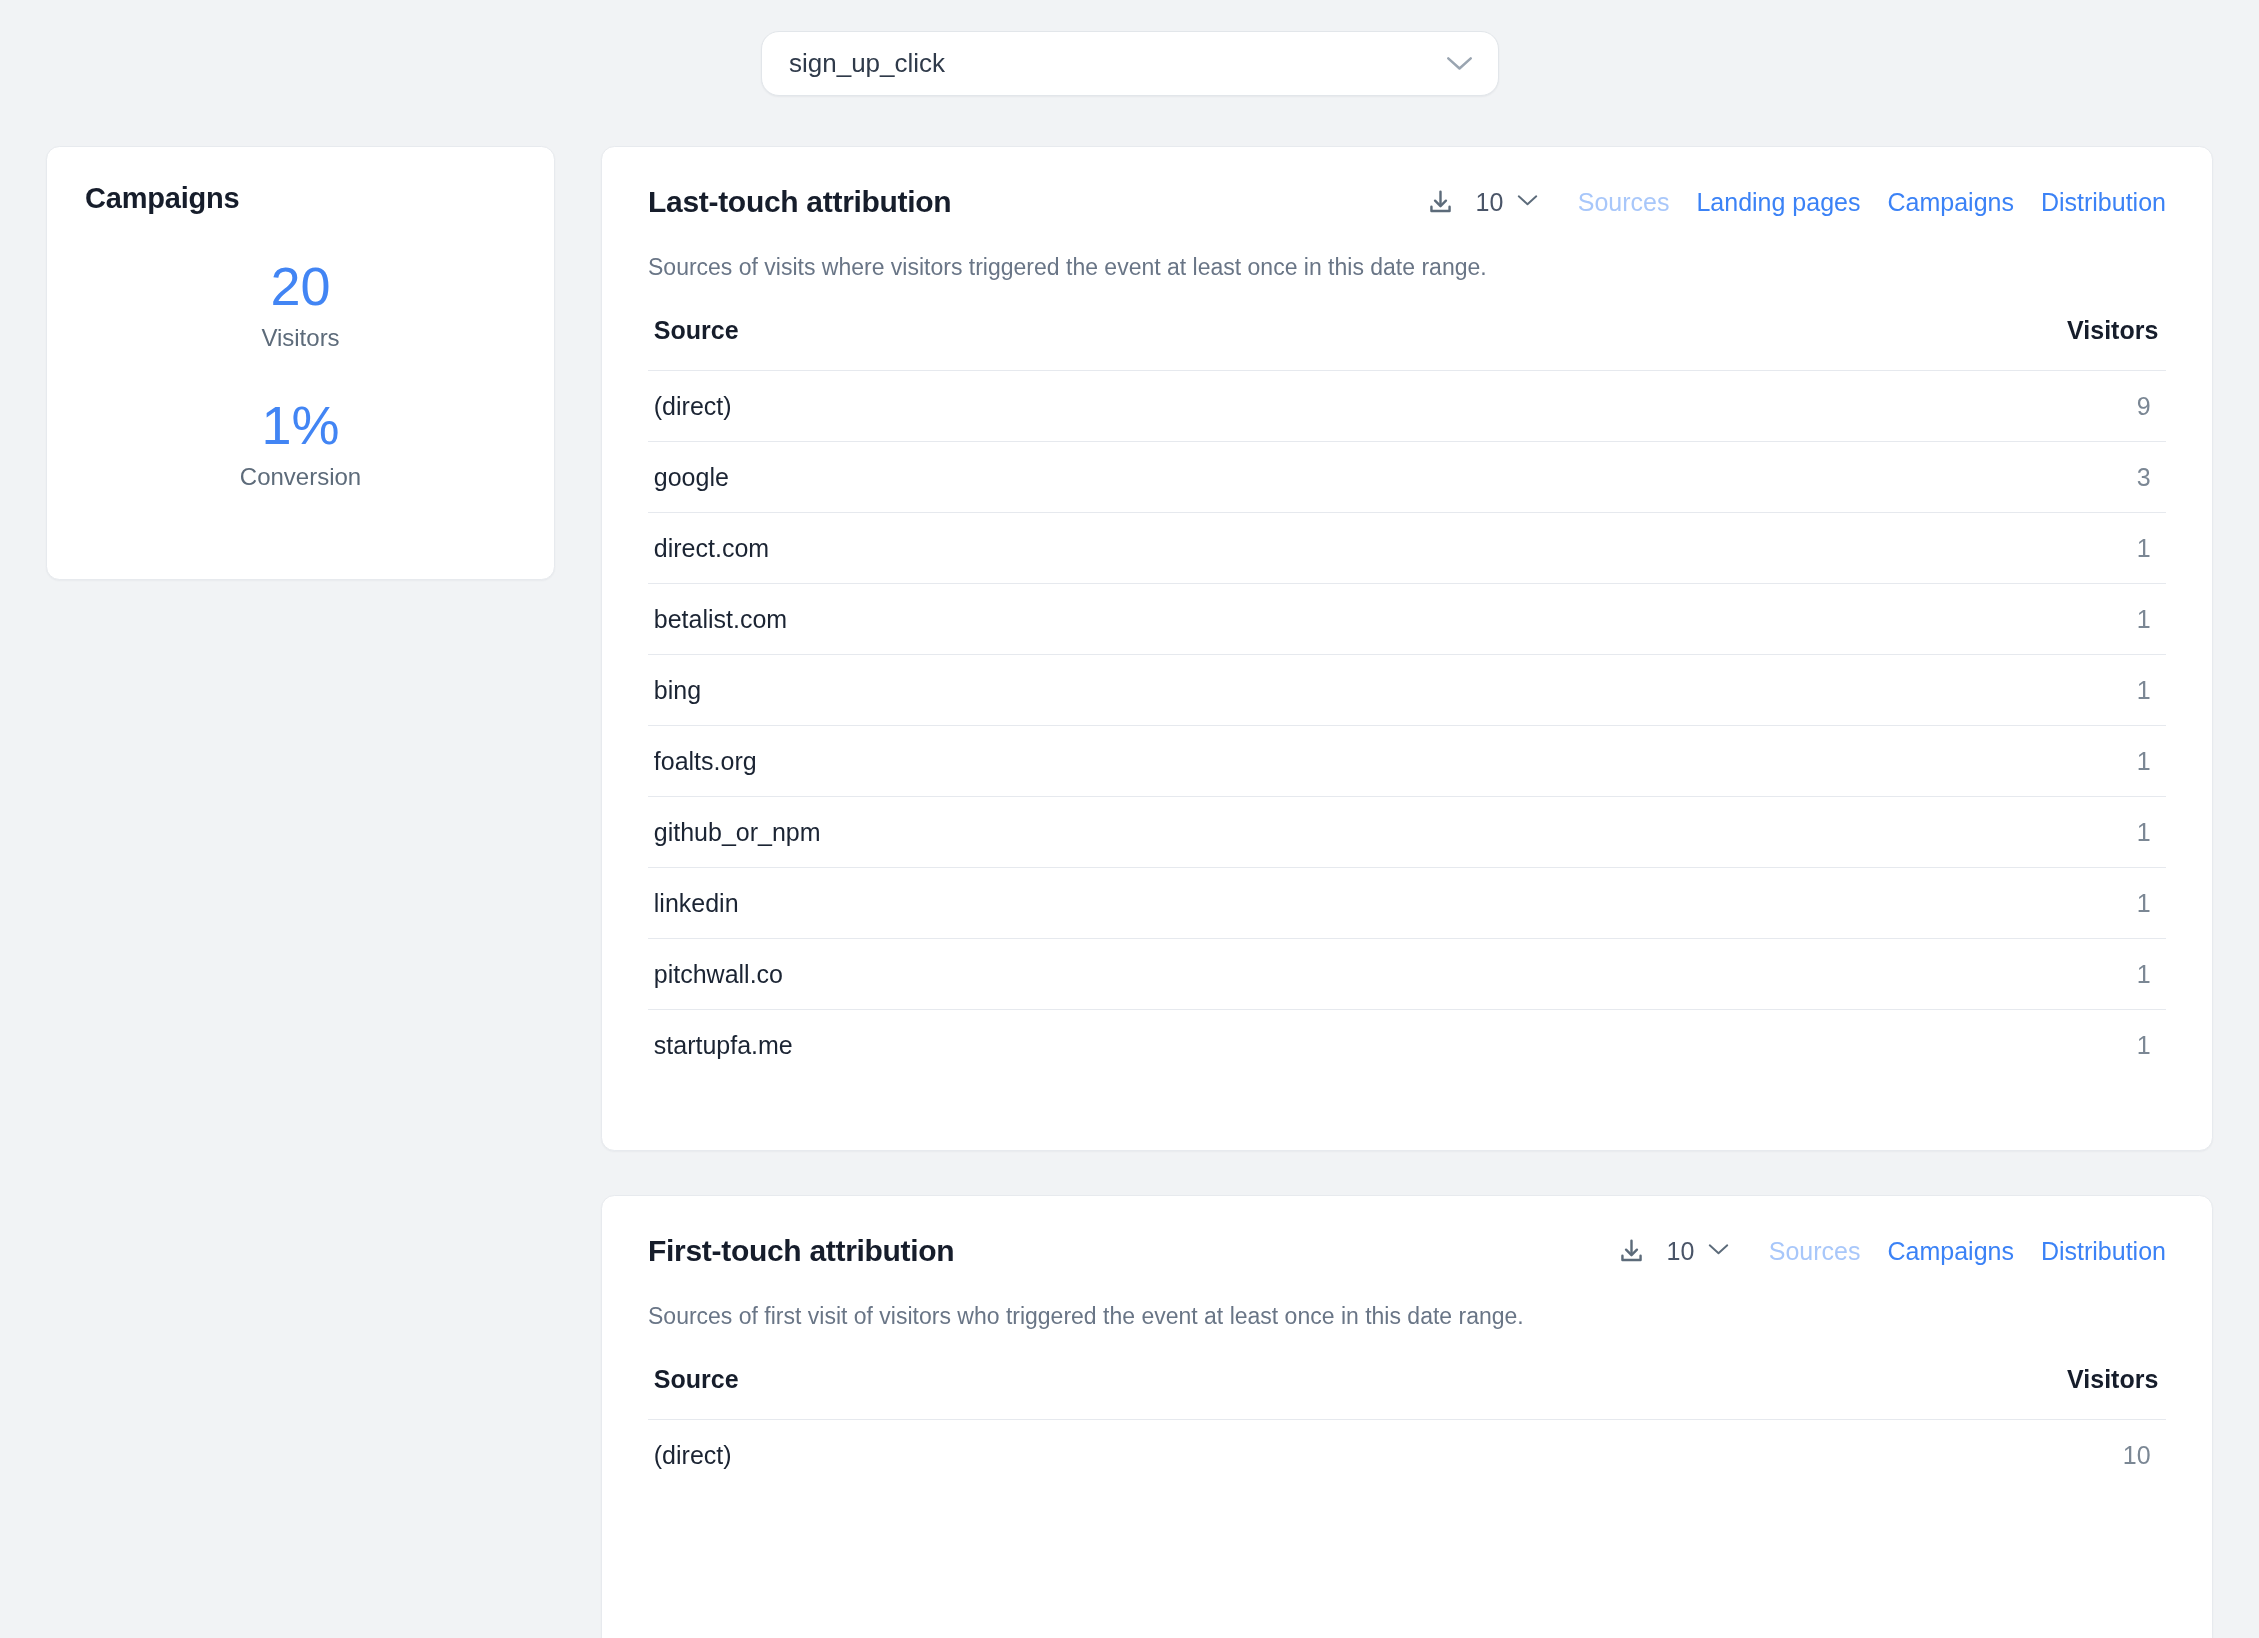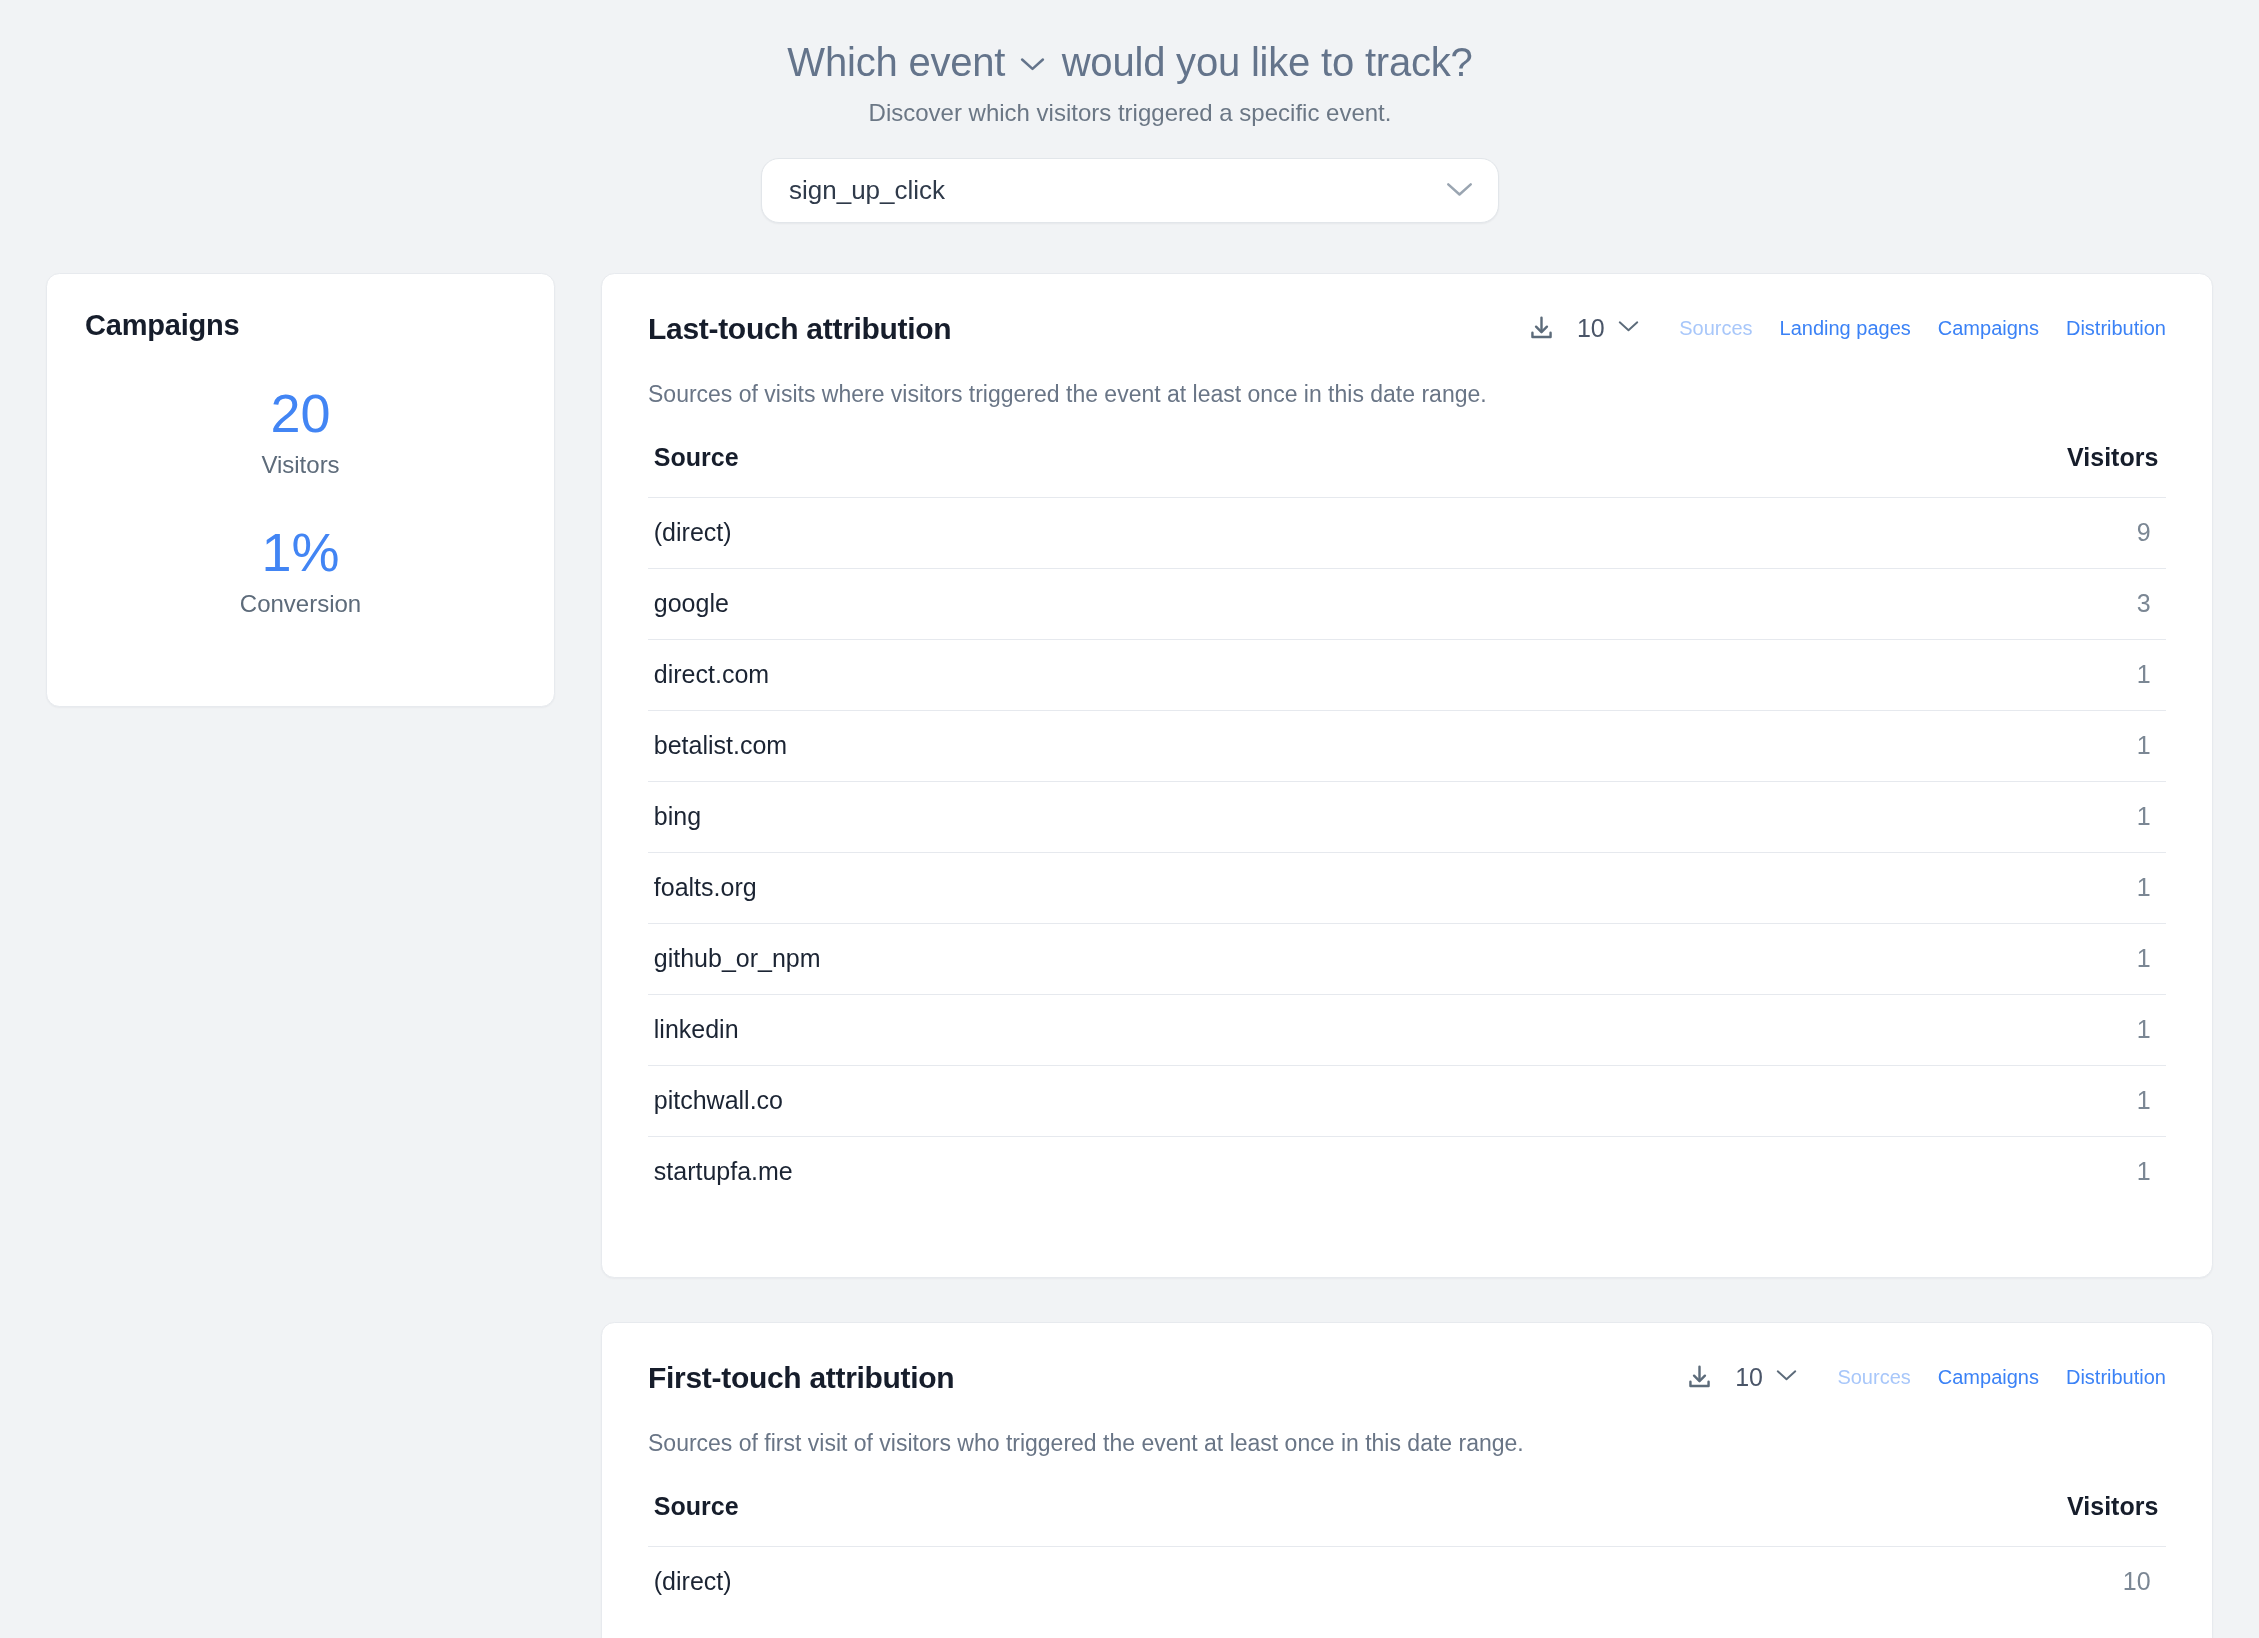--- a/index.html
+++ b/index.html
@@ -156,21 +156,21 @@
     gap: 13.4px;
     margin-right: 40px;
     cursor: pointer;
   }
   .count-value {
     font-size: 25px;
     color: #4a5568;
   }
   .tabs { display: flex; align-items: center; gap: 27px; }
   .tab {
-    font-size: 20px;
+    font-size: 25px;
     color: #3b82f6;
     cursor: pointer;
     white-space: nowrap;
   }
   .tab.active { color: #a8c7fa; }
 
   .attr-sub {
     margin-top: 35px;
     font-size: 23px;
     color: #697586;
@@ -206,32 +206,20 @@
   .trow .val {
     font-size: 25px;
     color: #7b8794;
   }
 </style>
 </head>
 <body>
 
 <div class="page">
 
-  <div class="header">
-    <div class="header-title">
-      <span>Which event</span>
-      <span class="chev-inline">
-        <svg width="25" height="15.4" viewBox="0 0 24 14" fill="none">
-          <path d="M2 2 L12 11 L22 2" stroke="#64748b" stroke-width="2.4" stroke-linecap="round" stroke-linejoin="round"></path>
-        </svg>
-      </span>
-      <span>would you like to track?</span>
-    </div>
-    <div class="header-subtitle">Discover which visitors triggered a specific event.</div>
-  </div>
 
   <div class="select-wrap">
     <div class="event-select">
       <span class="event-select-value">sign_up_click</span>
       <span class="event-select-chevron">
         <svg width="27" height="17.3" viewBox="0 0 24 14" fill="none">
           <path d="M2 2 L12 11 L22 2" stroke="#9aa5b1" stroke-width="2.2" stroke-linecap="round" stroke-linejoin="round"></path>
         </svg>
       </span>
     </div>

